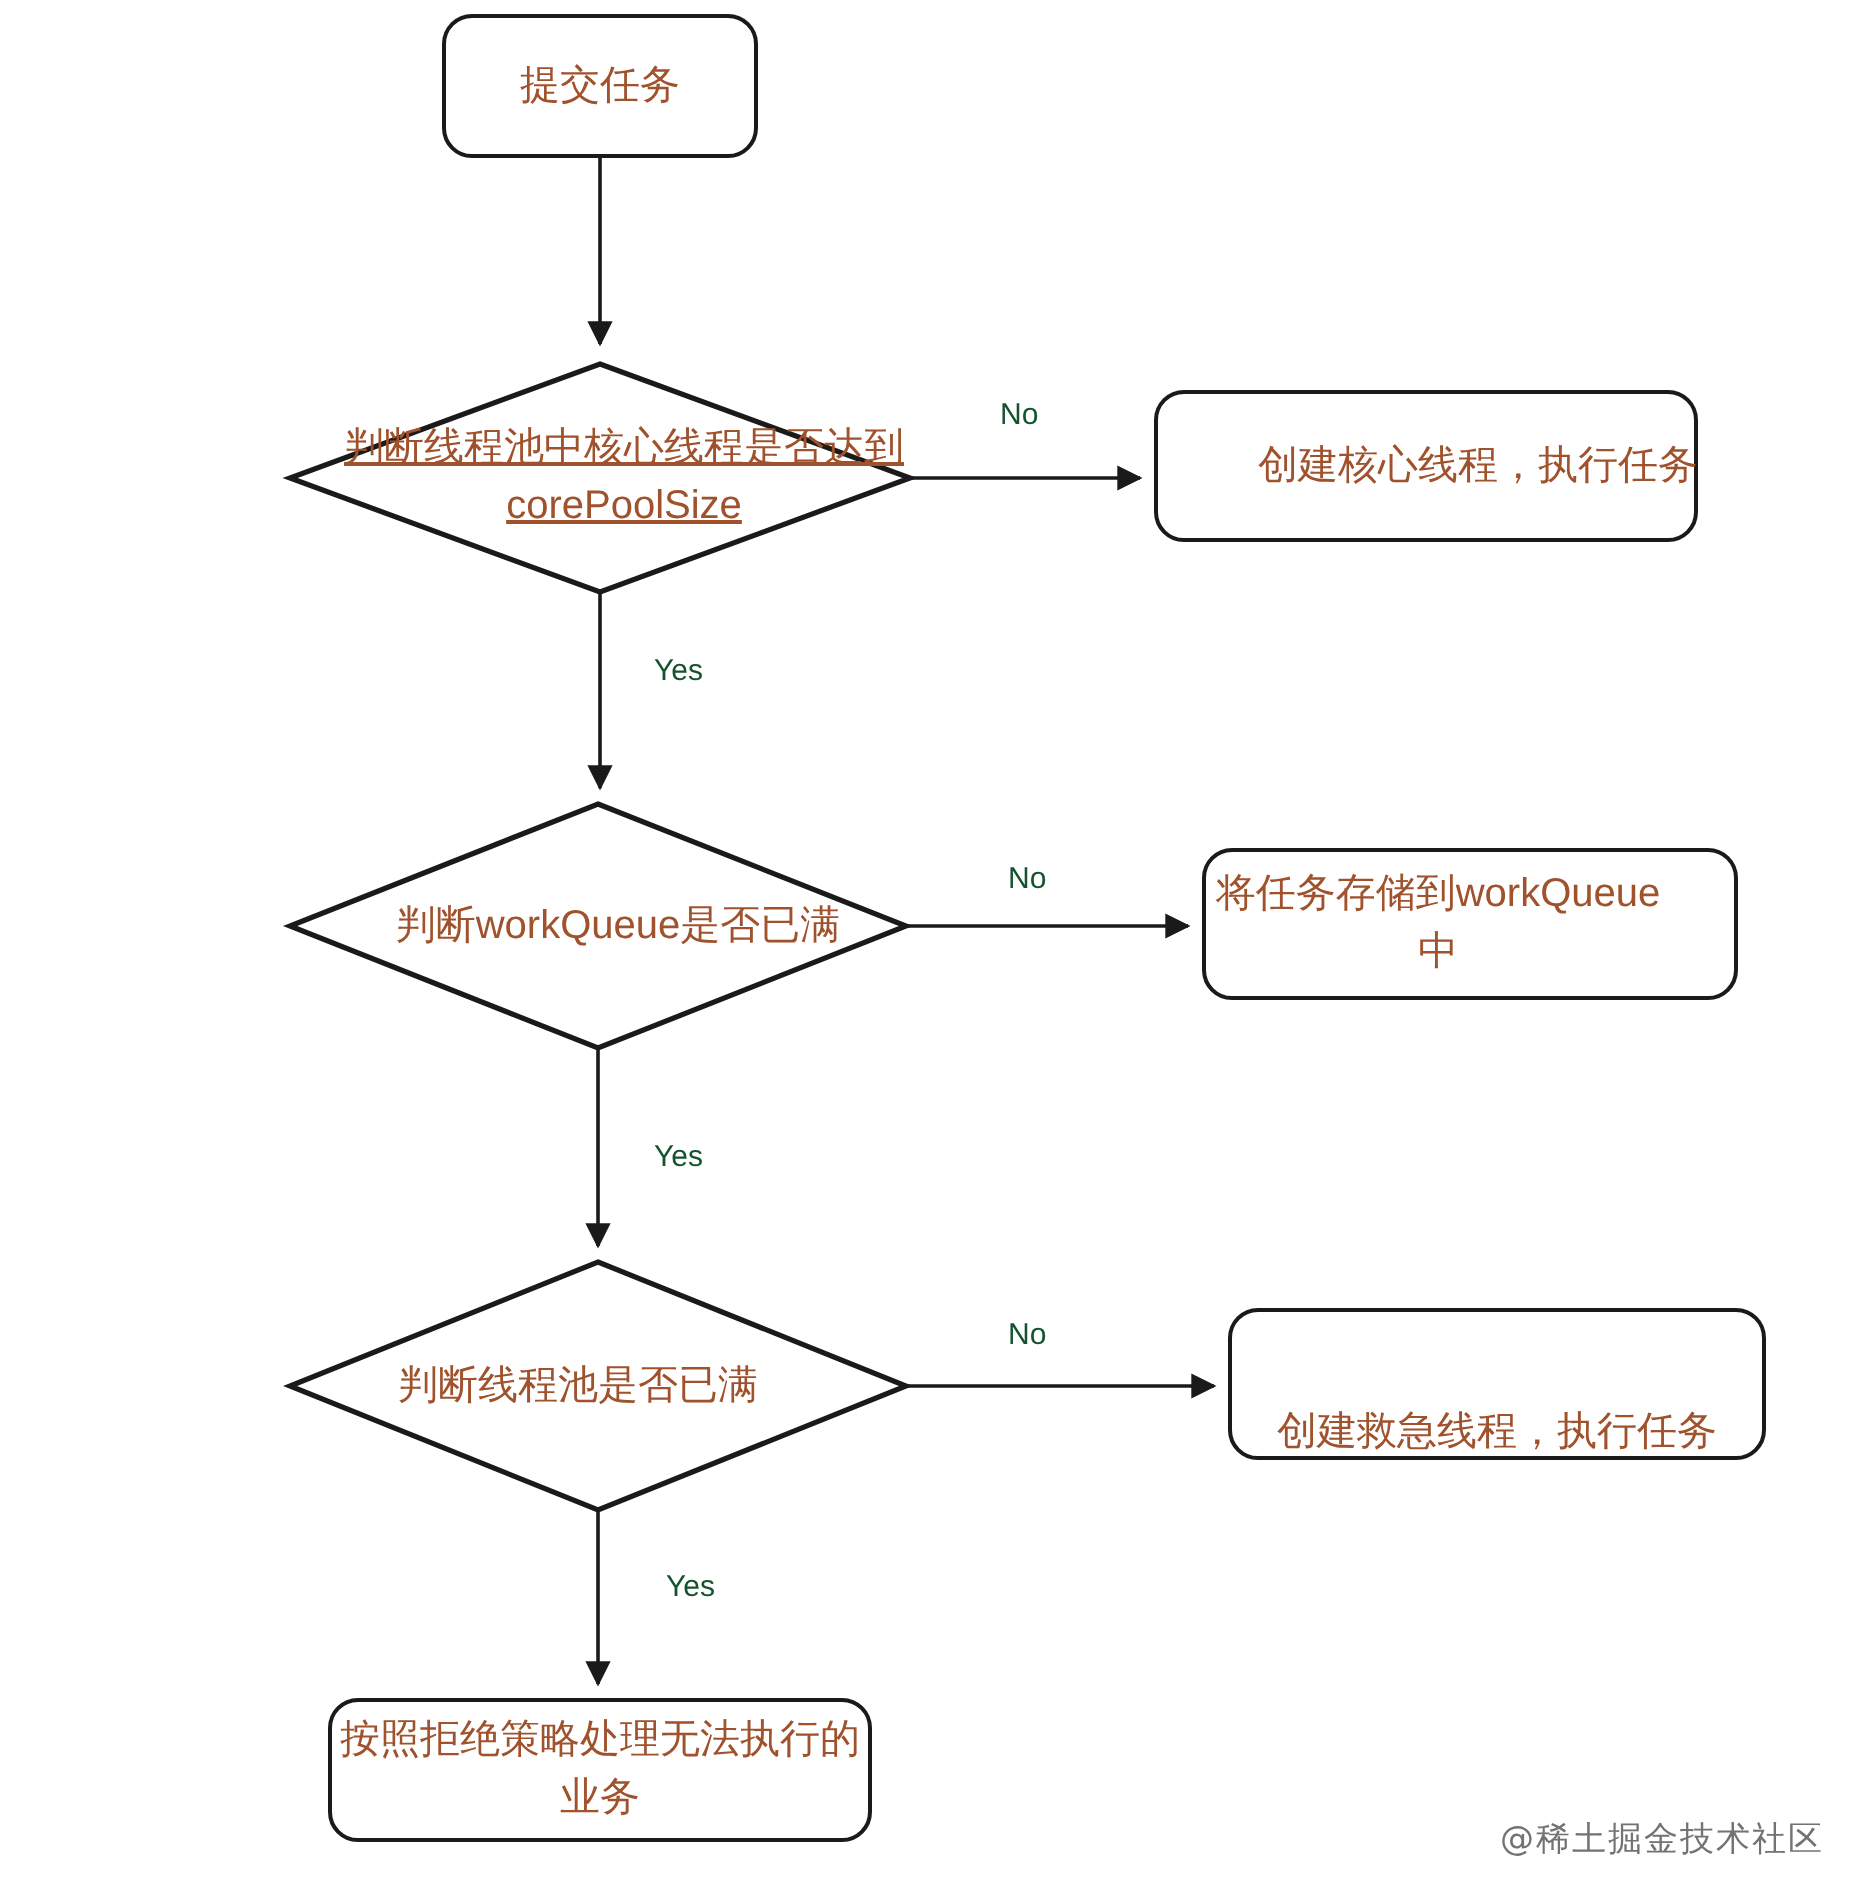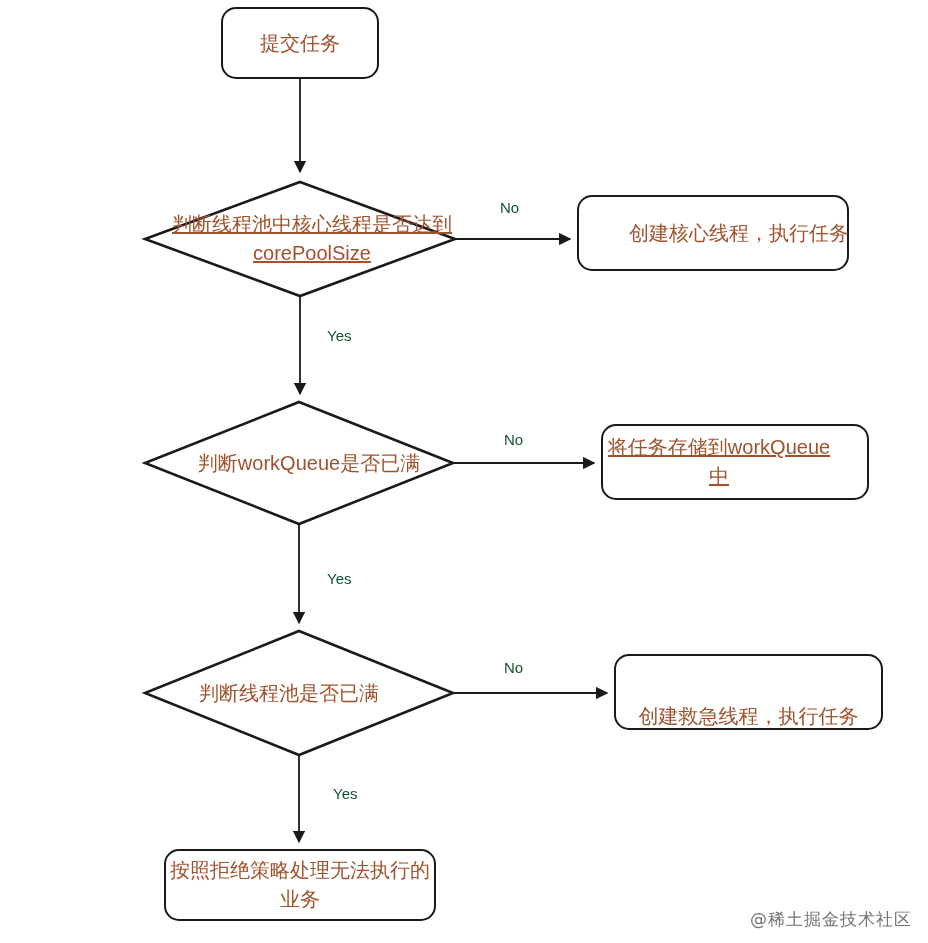--- a/index.html
+++ b/index.html
@@ -100,21 +100,21 @@
 
   <div class="node-text" style="left:222px; top:8px; width:156px; height:70px;">提交任务</div>
 
   <div class="node-text" style="left:162px; top:184px; width:300px; height:110px;text-decoration:underline;">判断线程池中核心线程是否达到
 corePoolSize</div>
 
   <div class="node-text" style="left:578px; top:196px; width:270px; height:74px;margin-left:26px;">创建核心线程，执行任务</div>
 
   <div class="node-text" style="left:159px; top:402px; width:300px; height:122px;">判断workQueue是否已满</div>
 
-  <div class="node-text" style="left:602px; top:425px; width:234px; height:74px;text-decoration:underline;">将任务存储到workQueue中</div>
+  <div class="node-text" style="left:602px; top:425px; width:234px; height:74px;">将任务存储到workQueue中</div>
 
   <div class="node-text" style="left:139px; top:631px; width:300px; height:124px;">判断线程池是否已满</div>
 
   <div class="node-text" style="left:615px; top:655px; width:267px; height:74px;margin-top:24px;">创建救急线程，执行任务</div>
 
   <div class="node-text" style="left:165px; top:850px; width:270px; height:70px;">按照拒绝策略处理无法执行的业务</div>
 
   <div class="edge-label" style="left:500px; top:200px;">No</div>
 
   <div class="edge-label" style="left:327px; top:328px;">Yes</div>

